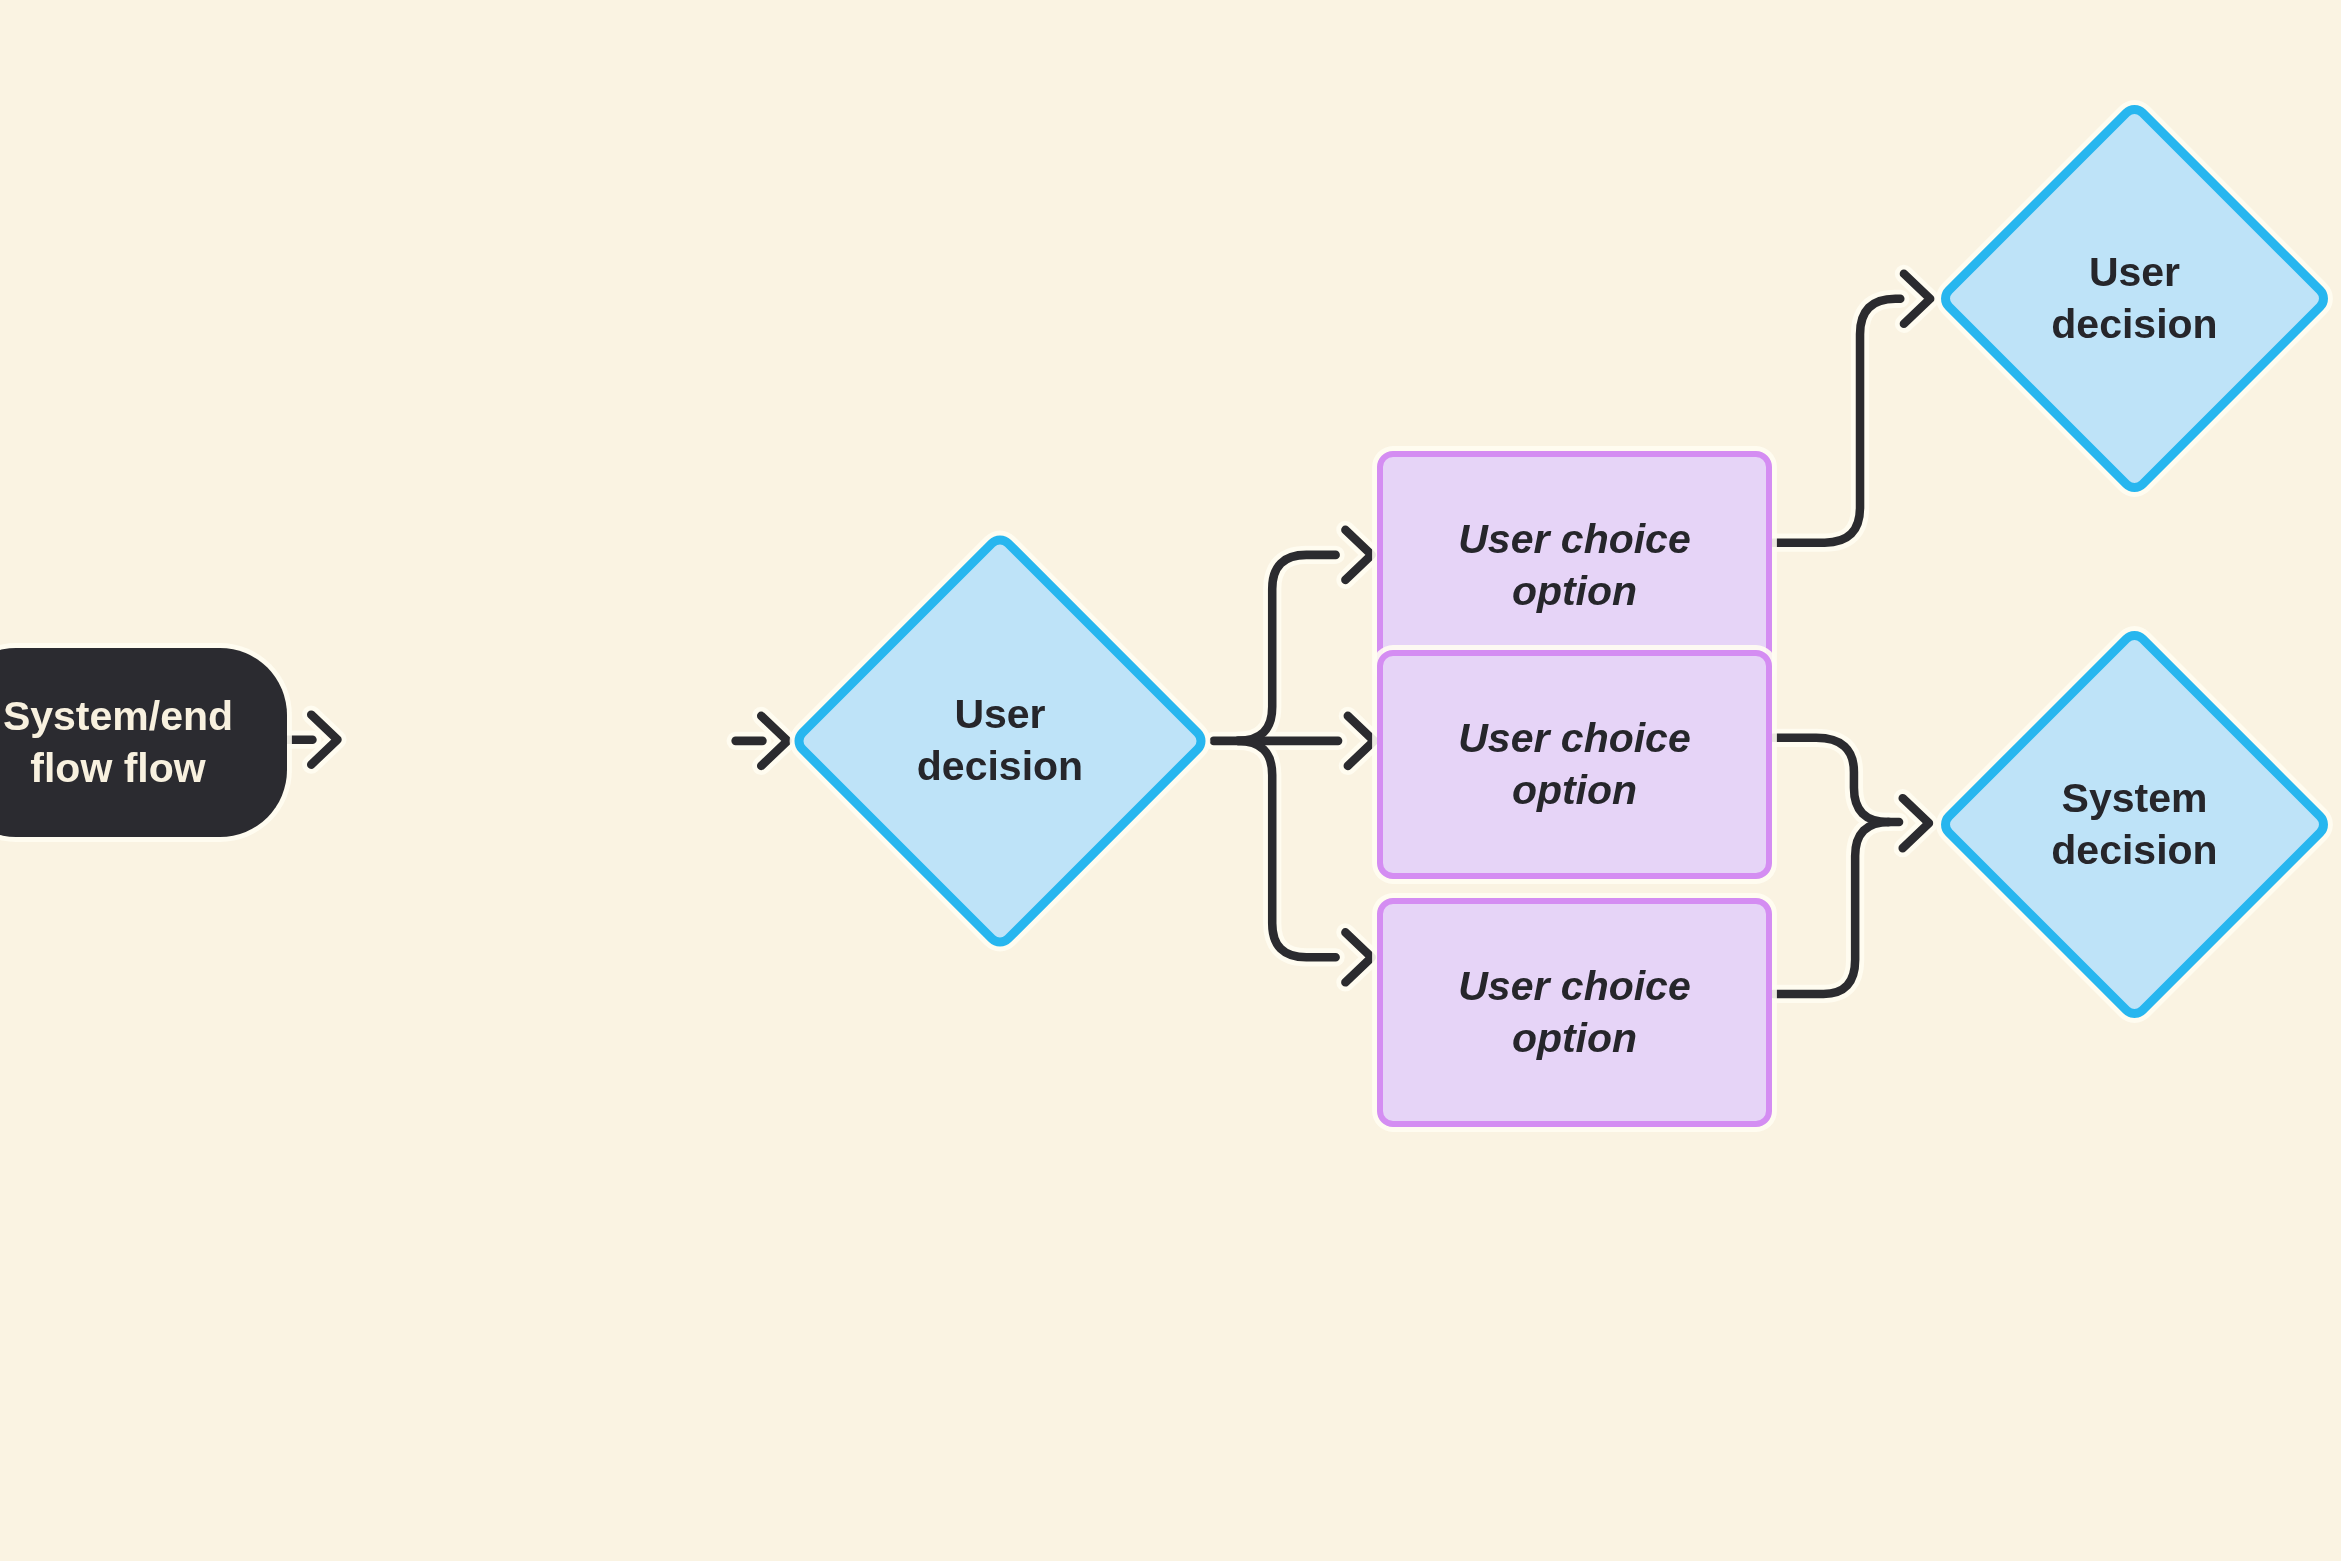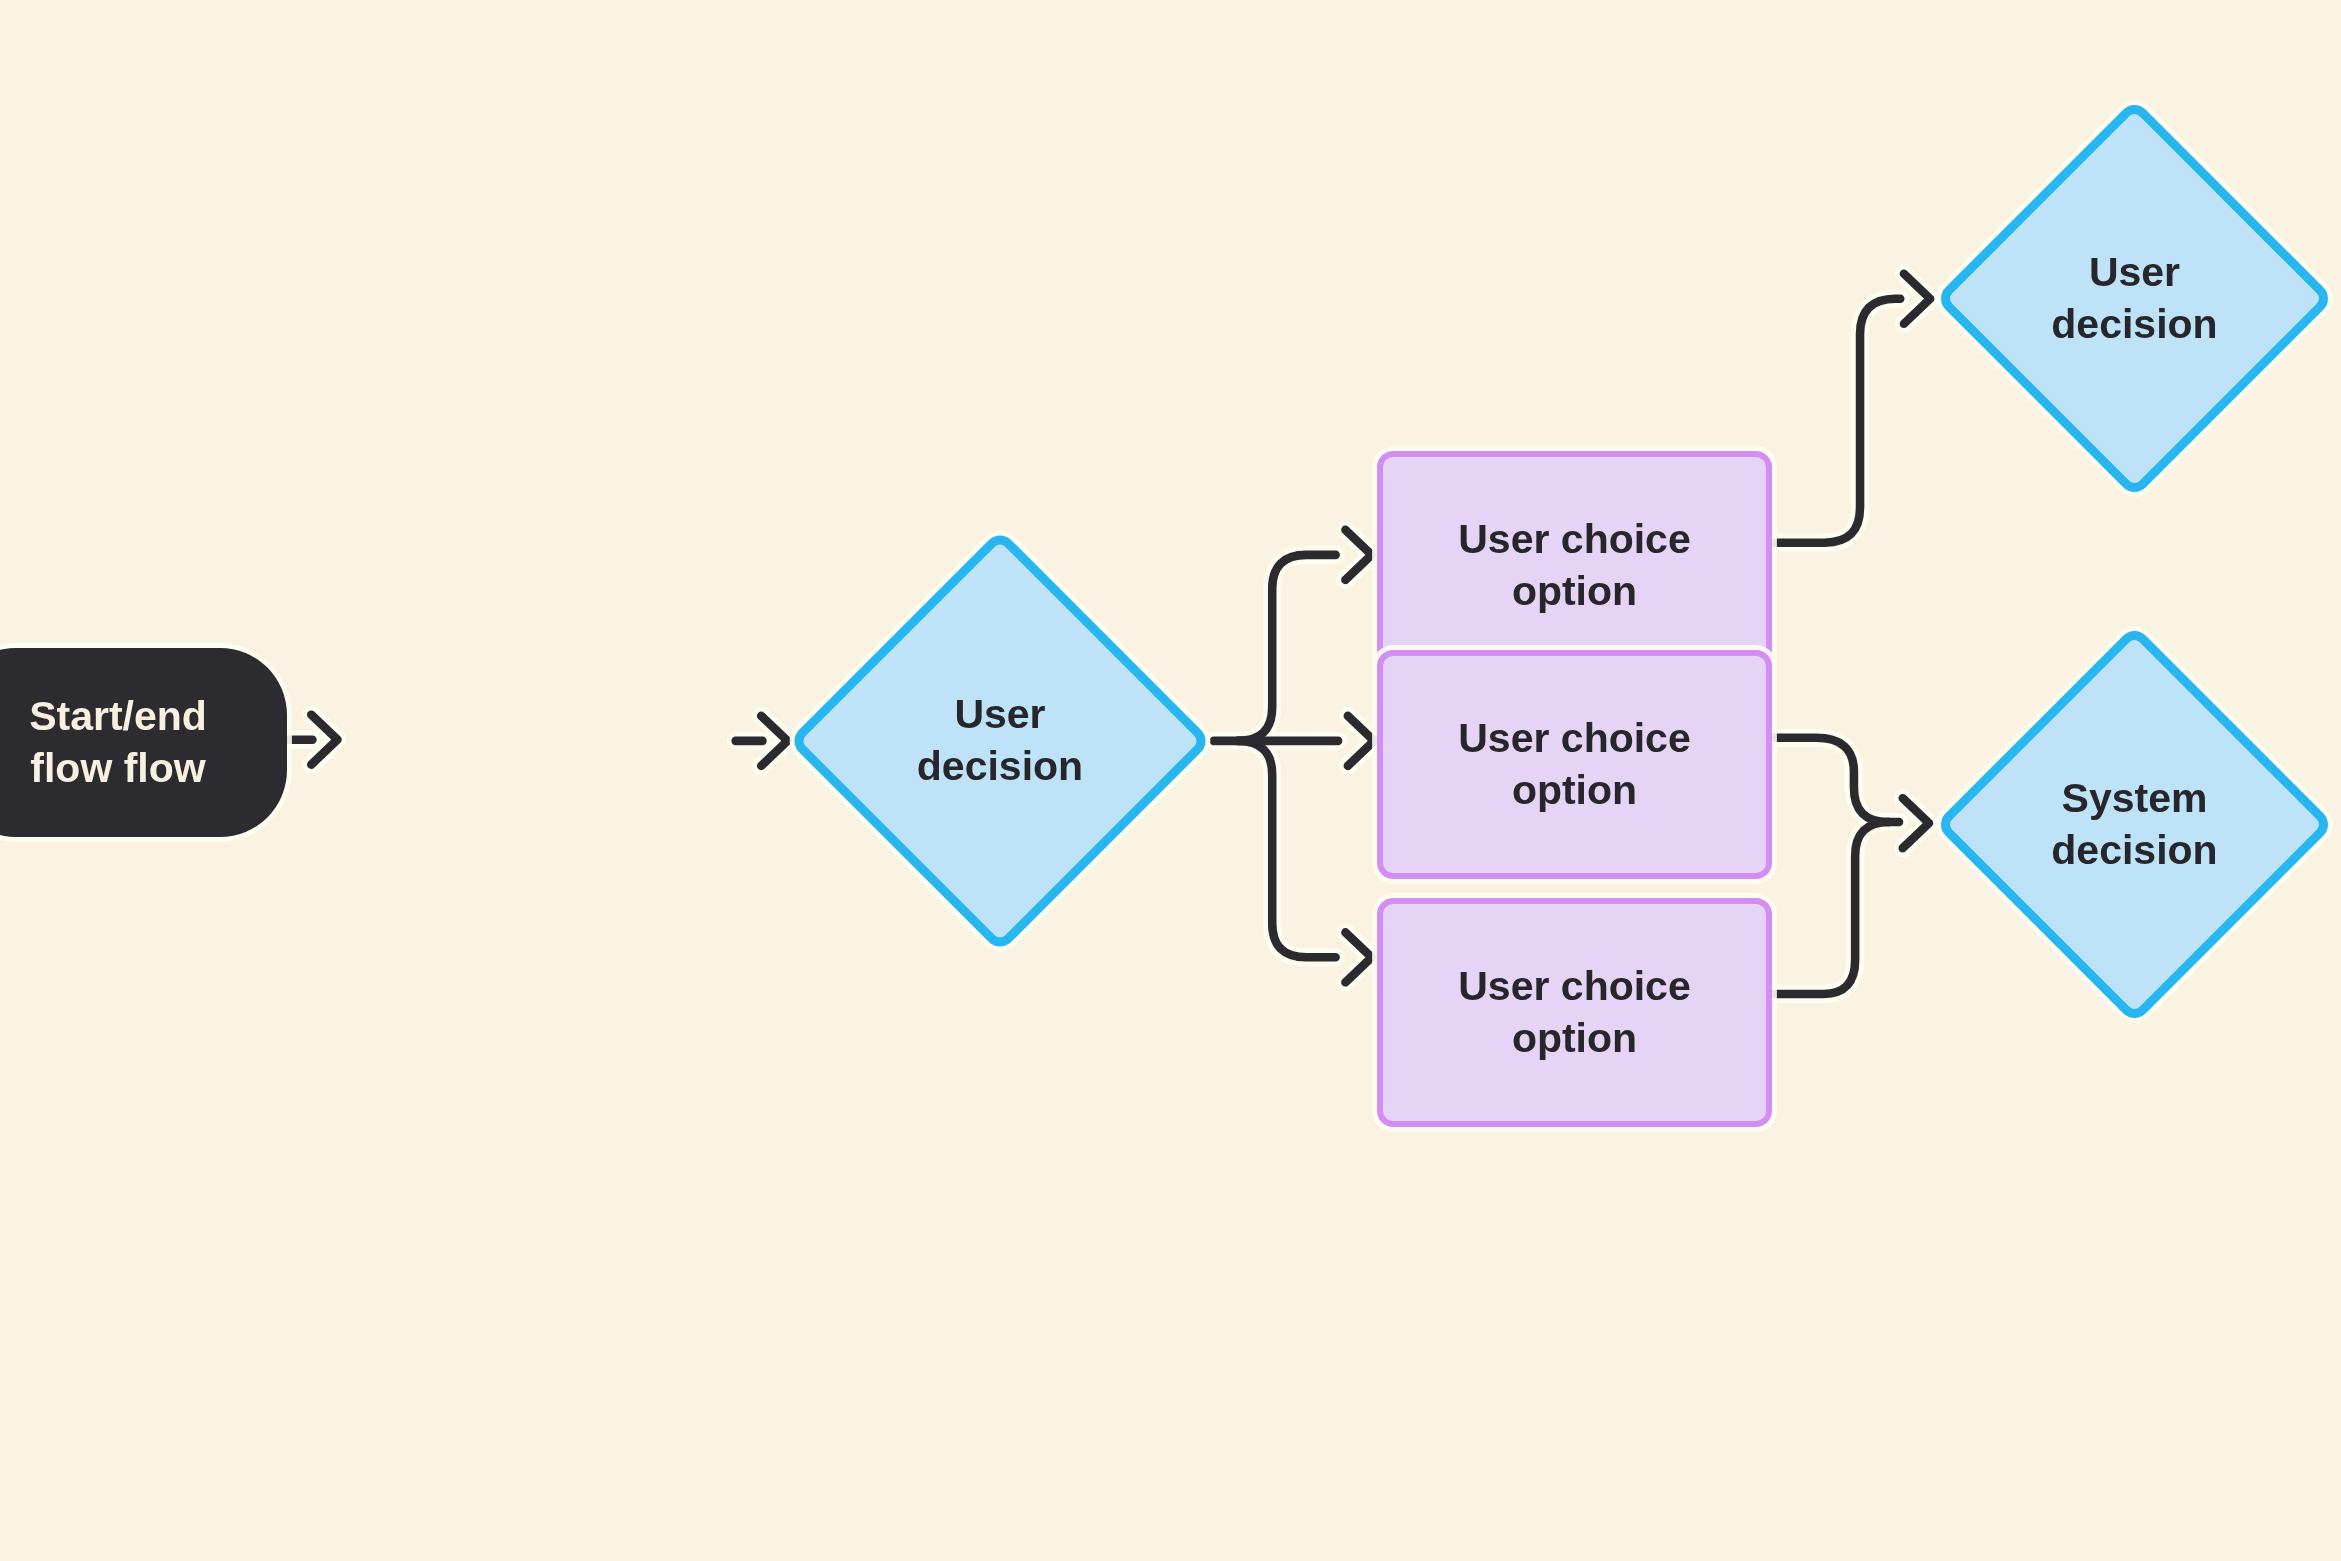--- a/index.html
+++ b/index.html
@@ -18,21 +18,21 @@
     font-size:41px;line-height:1.26;
     box-shadow:0 0 0 4.9px rgba(255,253,242,.9);
   }
   .node .label{white-space:nowrap;}
   .terminator{
     left:-51px;top:648px;width:338px;height:189px;
     background:#2b2b30;color:#f8f1df;border-radius:67px;
   }
   .process{
     width:395px;height:229px;
-    background:#e6d4f7;border:6.1px solid #d48df2;border-radius:16px;
+    background:#e6d4f7;border:6.1px solid #d48df2;border-radius:16px;font-style:italic;
   }
   .proc-action{left:343px;top:650px;}
   .proc-choice1{left:1377px;top:451px;}
   .proc-choice2{left:1377px;top:650px;}
   .proc-choice3{left:1377px;top:898px;}
   .decision{
     background:#bee3f8;border:9.1px solid #27b6ef;border-radius:16px;
     transform:rotate(45deg);
   }
   .decision .inner{
@@ -84,21 +84,21 @@
       <path d="M 3122 449 L 3165 490 L 3122 531"></path>
       <path d="M 2908 1210 H 2978 Q 3040 1210 3040 1266 V 1292 Q 3040 1348 3096 1348"></path>
       <path d="M 2908 1630 H 2990 Q 3042 1630 3042 1574 V 1404 Q 3042 1348 3098 1348"></path>
       <path d="M 3096 1348 H 3114"></path>
       <path d="M 3120 1309 L 3163 1350 L 3120 1391"></path>
     </g>
   </svg>
 
   <div class="node terminator">
     <div class="label">
-      <span>Start/end</span><br>
+      <span>System/end</span><br>
       <span>flow flow</span>
     </div>
   </div>
 
 
   <div class="node decision dec-1">
     <div class="inner label">
       <div>
         <span>User</span><br>
         <span>decision</span>

